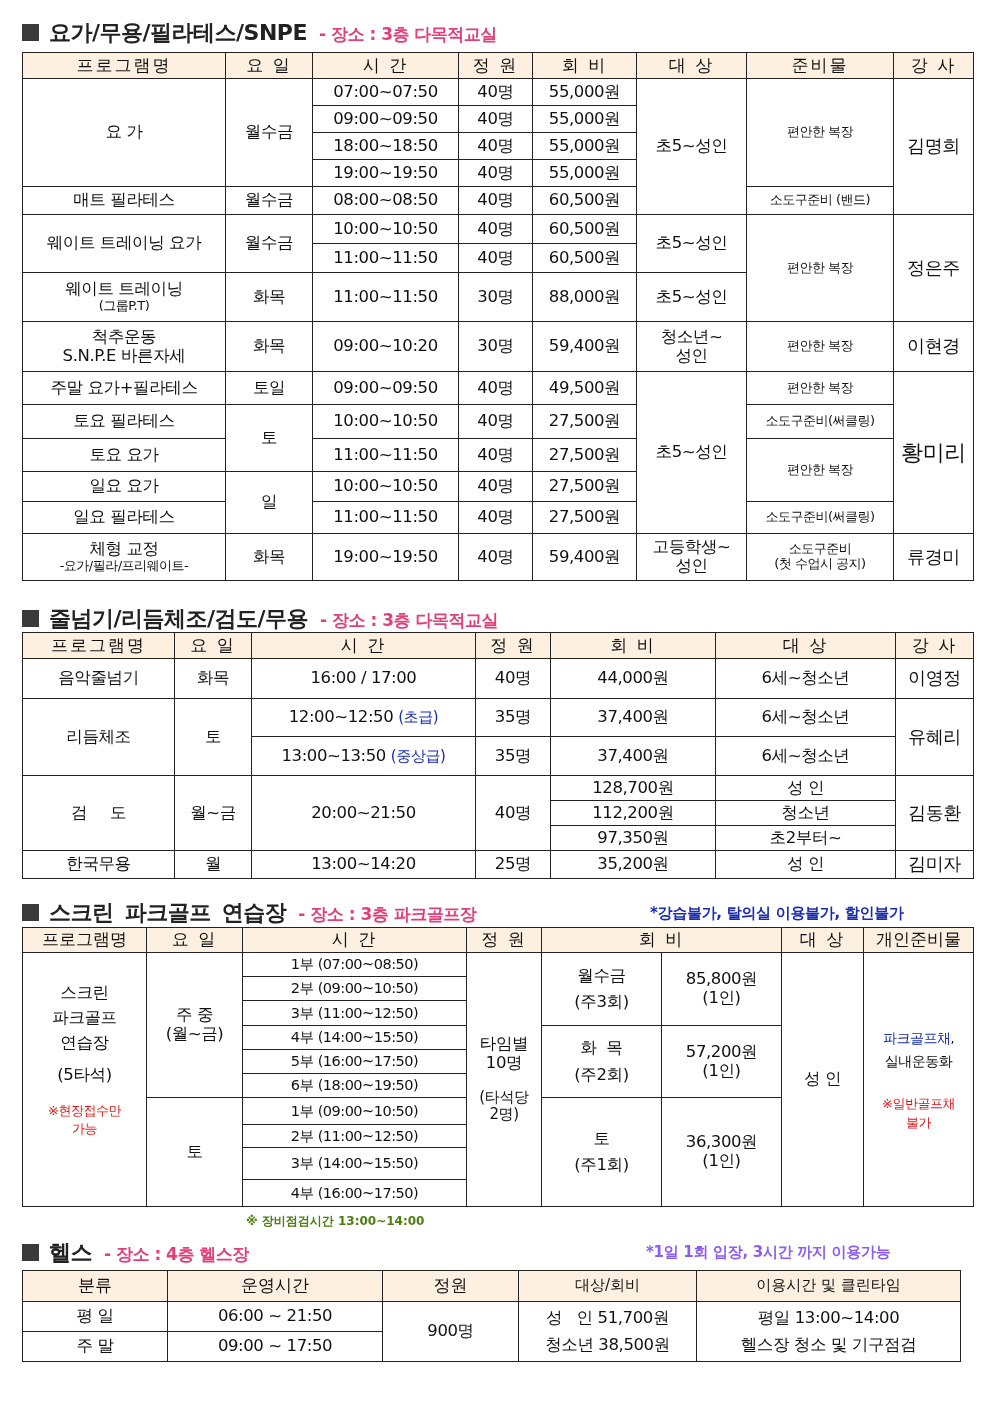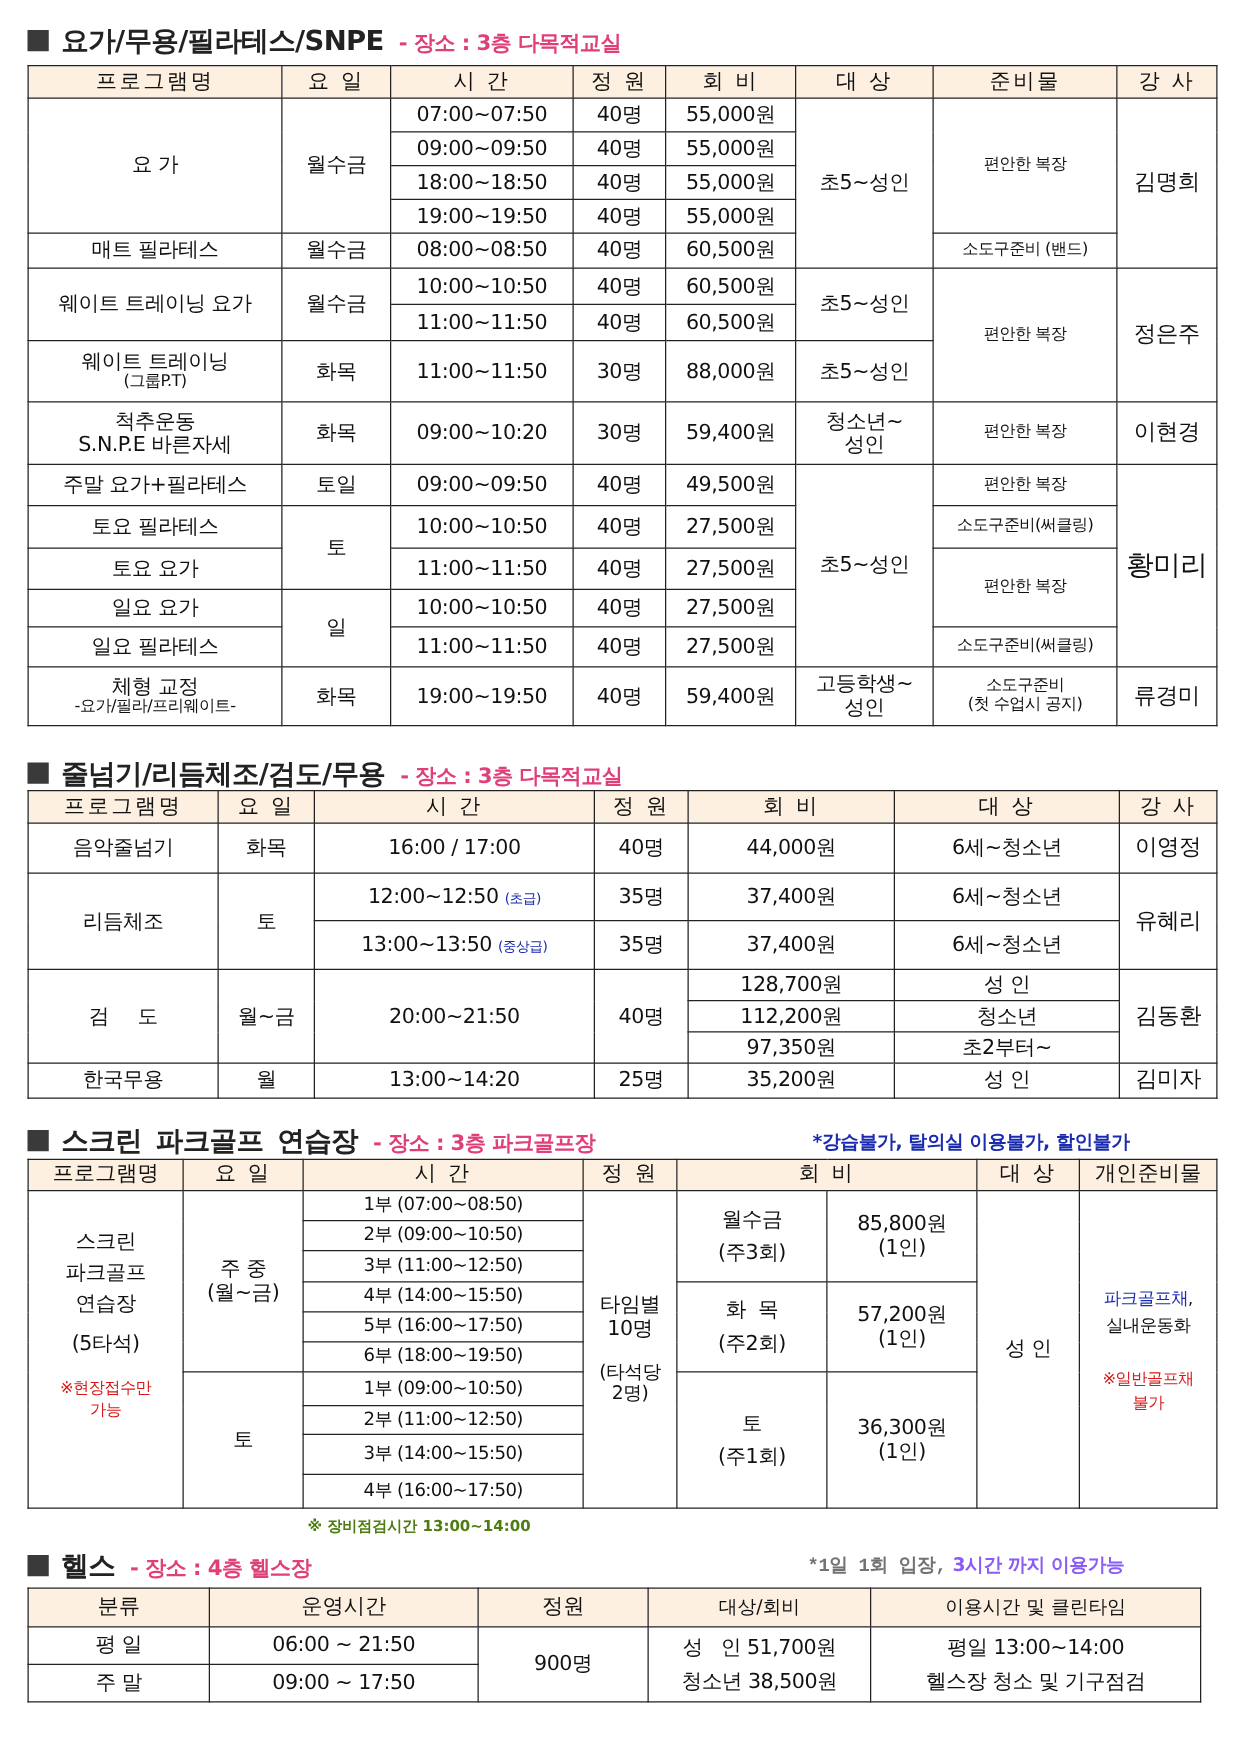--- a/index.html
+++ b/index.html
@@ -8,25 +8,25 @@
   .sq { display:inline-block; width:17px; height:17px; background:#3a3a3a; margin-right:10px; position:relative; top:1px; }
   .t-main { font-size:22px; font-weight:bold; color:#222; letter-spacing:-0.5px; }
   .t-loc { font-size:17px; font-weight:bold; color:#e0407a; margin-left:12px; letter-spacing:-0.5px; }
   .t-note { position:absolute; font-size:15px; font-weight:bold; white-space:nowrap; letter-spacing:-0.3px; }
   table { position:absolute; border-collapse:collapse; table-layout:fixed; font-family:"DejaVu Sans", sans-serif; }
   td, th { border:1.5px solid #222; text-align:center; vertical-align:middle; padding:0; line-height:1.15; overflow:hidden; }
   th { background:#fdf0e0; font-weight:normal; font-size:17px; letter-spacing:2px; }
   td { font-size:16.5px; letter-spacing:-0.4px; }
   .sm { font-size:13px; letter-spacing:-0.5px; }
   .xs { font-size:15px; }
-  .blue-xs { color:#1a2bb0; font-size:11px; }
+  .blue-xs { color:#1a2bb0; font-size:15px; }
   .red { color:#d81818; }
   .blue { color:#1a2bb0; }
   .foot { position:absolute; font-size:12px; font-weight:bold; color:#4d7c0f; white-space:nowrap; }
-  .t-note2a { color:#737373;font-family:Liberation Mono, monospace; }
+  .t-note2a { color:#8b5cf6; }
   .t-note2b { color:#8b5cf6; }
 </style>
 </head>
 <body>
 
 <div class="sec-title" style="top:18px;">
   <span class="sq"></span>
   <span class="t-main">요가/무용/필라테스/SNPE</span>
   <span class="t-loc">- 장소 : 3층 다목적교실</span>
 </div>

